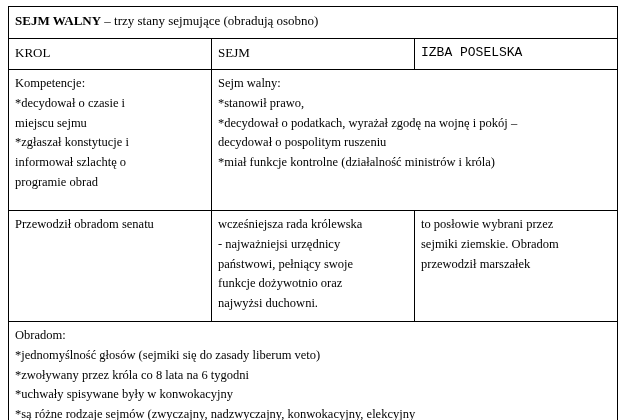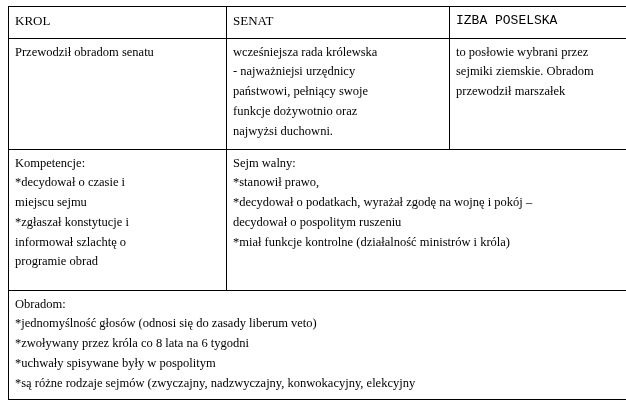--- a/index.html
+++ b/index.html
@@ -66,63 +66,68 @@
     margin: 0;
   }
 </style>
 </head>
 <body>
 
 <div class="page">
   <table class="sejm">
     <tbody>
       <tr>
+        <td class="title-cell" colspan="3">
+          <span class="title-strong">SEJM WALNY</span><span> – trzy stany sejmujące  (obradują osobno)</span>
+        </td>
+      </tr>
+      <tr>
         <td class="head-cell col-krol">KROL</td>
-        <td class="head-cell col-senat">SENAT</td>
+        <td class="head-cell col-senat">SEJM</td>
         <td class="head-cell col-izba">IZBA POSELSKA</td>
+      </tr>
+      <tr>
+        <td class="body-cell list mid col-krol">
+          <p>Kompetencje:</p>
+          <p>*decydował o czasie i</p>
+          <p>miejscu sejmu</p>
+          <p>*zgłaszał konstytucje i</p>
+          <p>informował szlachtę o</p>
+          <p>programie obrad</p>
+        </td>
+        <td class="body-cell list mid" colspan="2">
+          <p>Sejm walny:</p>
+          <p>*stanowił prawo,</p>
+          <p>*decydował o podatkach, wyrażał zgodę na wojnę i pokój –</p>
+          <p>decydował o pospolitym ruszeniu</p>
+          <p>*miał funkcje kontrolne (działalność ministrów i króla)</p>
+        </td>
       </tr>
       <tr>
         <td class="body-cell tall">
           <p>Przewodził obradom senatu</p>
         </td>
         <td class="body-cell tall">
           <p>wcześniejsza rada królewska</p>
           <p>- najważniejsi urzędnicy</p>
           <p>państwowi, pełniący swoje</p>
           <p>funkcje dożywotnio oraz</p>
           <p>najwyżsi duchowni.</p>
         </td>
         <td class="body-cell tall">
           <p>to posłowie wybrani przez</p>
           <p>sejmiki ziemskie.  Obradom</p>
           <p>przewodził marszałek</p>
         </td>
       </tr>
       <tr>
-        <td class="body-cell list mid col-krol">
-          <p>Kompetencje:</p>
-          <p>*decydował o czasie i</p>
-          <p>miejscu sejmu</p>
-          <p>*zgłaszał konstytucje i</p>
-          <p>informował szlachtę o</p>
-          <p>programie obrad</p>
-        </td>
-        <td class="body-cell list mid" colspan="2">
-          <p>Sejm walny:</p>
-          <p>*stanowił prawo,</p>
-          <p>*decydował o podatkach, wyrażał zgodę na wojnę i pokój –</p>
-          <p>decydował o pospolitym ruszeniu</p>
-          <p>*miał funkcje kontrolne (działalność ministrów i króla)</p>
-        </td>
-      </tr>
-      <tr>
         <td class="body-cell list" colspan="3">
           <p>Obradom:</p>
-          <p>*jednomyślność głosów (odnosi się do zasady liberum veto)</p>
+          <p>*jednomyślność głosów (sejmiki się do zasady liberum veto)</p>
           <p>*zwoływany przez króla co 8 lata na 6 tygodni</p>
-          <p>*uchwały spisywane były w pospolitym</p>
+          <p>*uchwały spisywane były w konwokacyjny</p>
           <p>*są różne rodzaje sejmów (zwyczajny, nadzwyczajny, konwokacyjny, elekcyjny</p>
 
         </td>
       </tr>
     </tbody>
   </table>
 </div>
 
 </body></html>

